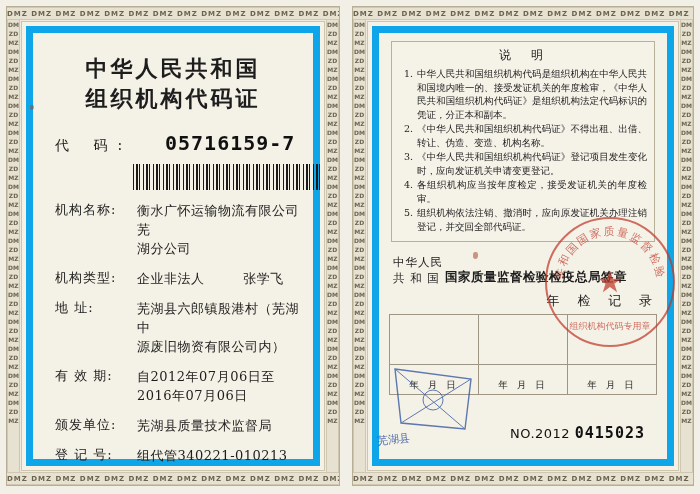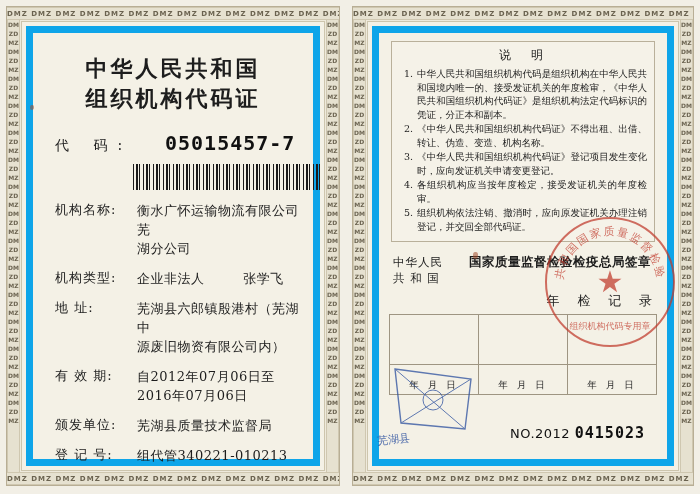--- a/index.html
+++ b/index.html
@@ -175,23 +175,22 @@
     color: #1d1d1d;
     margin-bottom: 1px;
   }
   .note-num { width: 14px; flex: 0 0 14px; text-align: right; padding-right: 4px; }
   .note-txt { flex: 1; text-align: justify; }
 
   .org-block {
     position: relative;
     margin-top: 12px;
     display: flex;
-    align-items: flex-start;
+    align-items: flex-end;
     padding-left: 4px;
-    gap: 24px;
   }
   .org-left {
     font-family: "DejaVu Serif", "Liberation Serif", serif;
     font-size: 11.5px;
     line-height: 16px;
     letter-spacing: 1px;
     color: #1d1d1d;
     width: 52px;
   }
   .org-right {
@@ -337,21 +336,21 @@
     <div class="inner">
       <div class="inner2">
 
         <div class="title-block">
           <div class="title-line">中华人民共和国</div>
           <div class="title-line">组织机构代码证</div>
         </div>
 
         <div class="code-row">
           <span class="code-label">代    码:</span>
-          <span class="code-value">05015457-7</span>
+          <span class="code-value">05716159-7</span>
         </div>
 
         <div class="barcode"></div>
 
         <div class="field">
           <span class="f-label">机构名称:</span>
           <span class="f-value">
             <span class="sub">衡水广怀运输物流有限公司芜</span>
             <span class="sub">湖分公司</span>
           </span>

